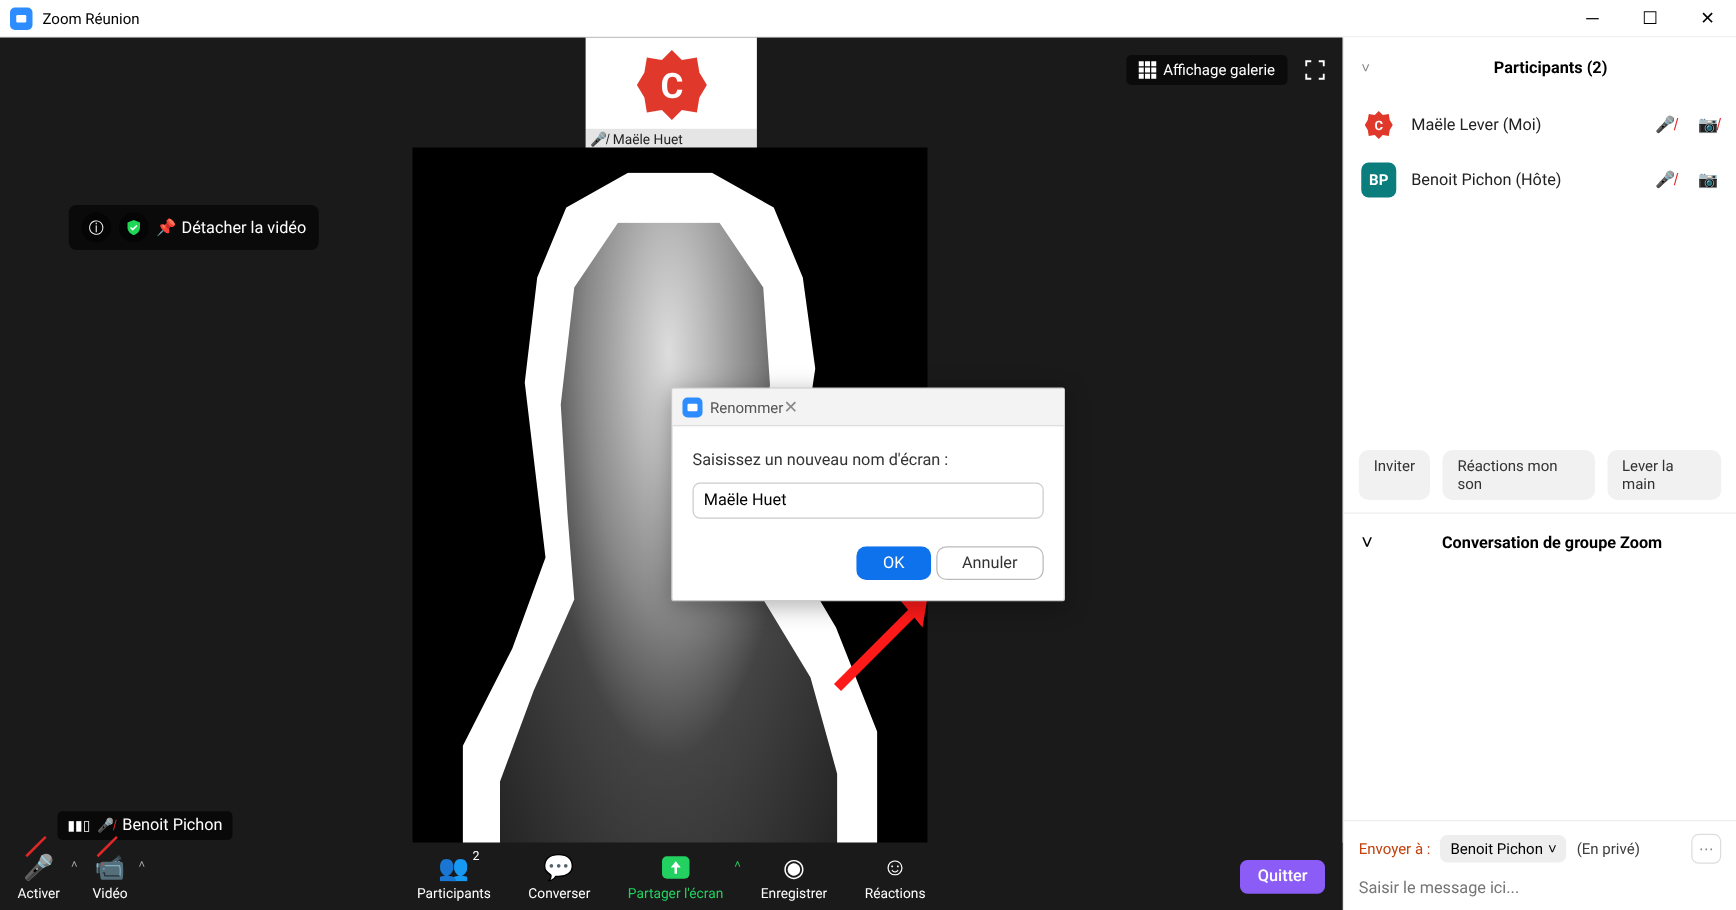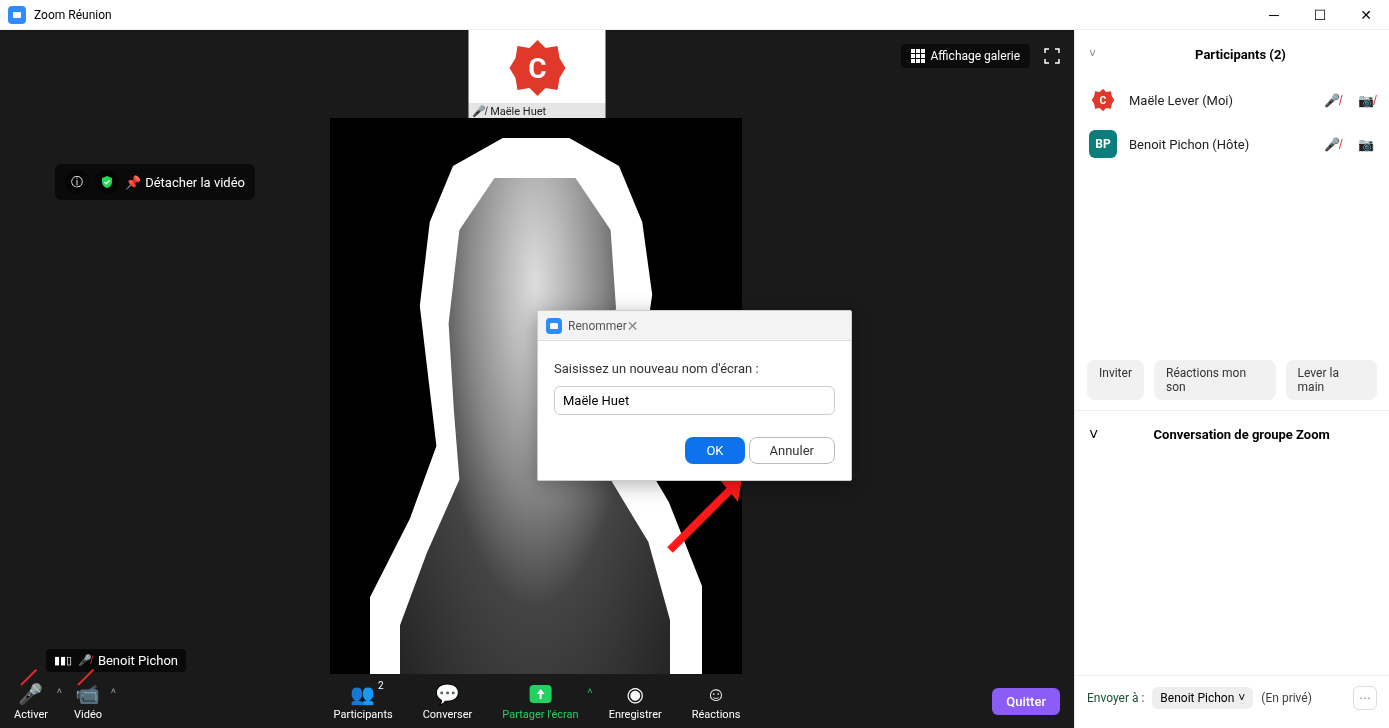--- a/index.html
+++ b/index.html
@@ -83,21 +83,21 @@
   .picon { color:#e02828; font-size:13px; margin-left:6px; }
   .picon.gray { color:#888; }
   .panel-actions { display:flex; gap:10px; padding:10px 12px; }
   .pill { background:#f1f1f1; color:#333; font-size:12px; padding:6px 12px; border-radius:8px; }
 
   .chat-header { height:46px; display:flex; align-items:center; padding:0 14px; gap:10px; }
   .chat-header .ptitle { flex:1; text-align:center; font-weight:700; font-size:13px; }
   .chat-body { flex:1; }
   .chat-footer { border-top:1px solid #eee; padding:10px 12px; }
   .chat-to { display:flex; align-items:center; gap:8px; font-size:12px; margin-bottom:8px; }
-  .chat-to-label { color:#14532d; }
+  .chat-to-label { color:#c2410c; }
   .chat-to-select { background:#eee; padding:4px 8px; border-radius:6px; display:flex; align-items:center; gap:4px; }
   .chat-private { color:#404040; }
   .chat-more { margin-left:auto; width:24px; height:24px; border:1px solid #ddd; border-radius:6px; display:flex; align-items:center; justify-content:center; color:#888; }
   .chat-input { width:100%; border:none; font-size:13px; color:#888; outline:none; }
 </style>
 </head>
 <body>
 
 <div class="titlebar">
   <div class="titlebar-left">
@@ -288,15 +288,16 @@
     <div class="chat-footer">
       <div class="chat-to">
         <span class="chat-to-label">Envoyer à :</span>
         <div class="chat-to-select">
           <span>Benoit Pichon</span>
           <span>˅</span>
         </div>
         <span class="chat-private">(En privé)</span>
         <div class="chat-more">⋯</div>
       </div>
+      <input class="chat-input" placeholder="Saisir le message ici..." style="">
     </div>
   </div>
 </div>
 
 </body></html>

